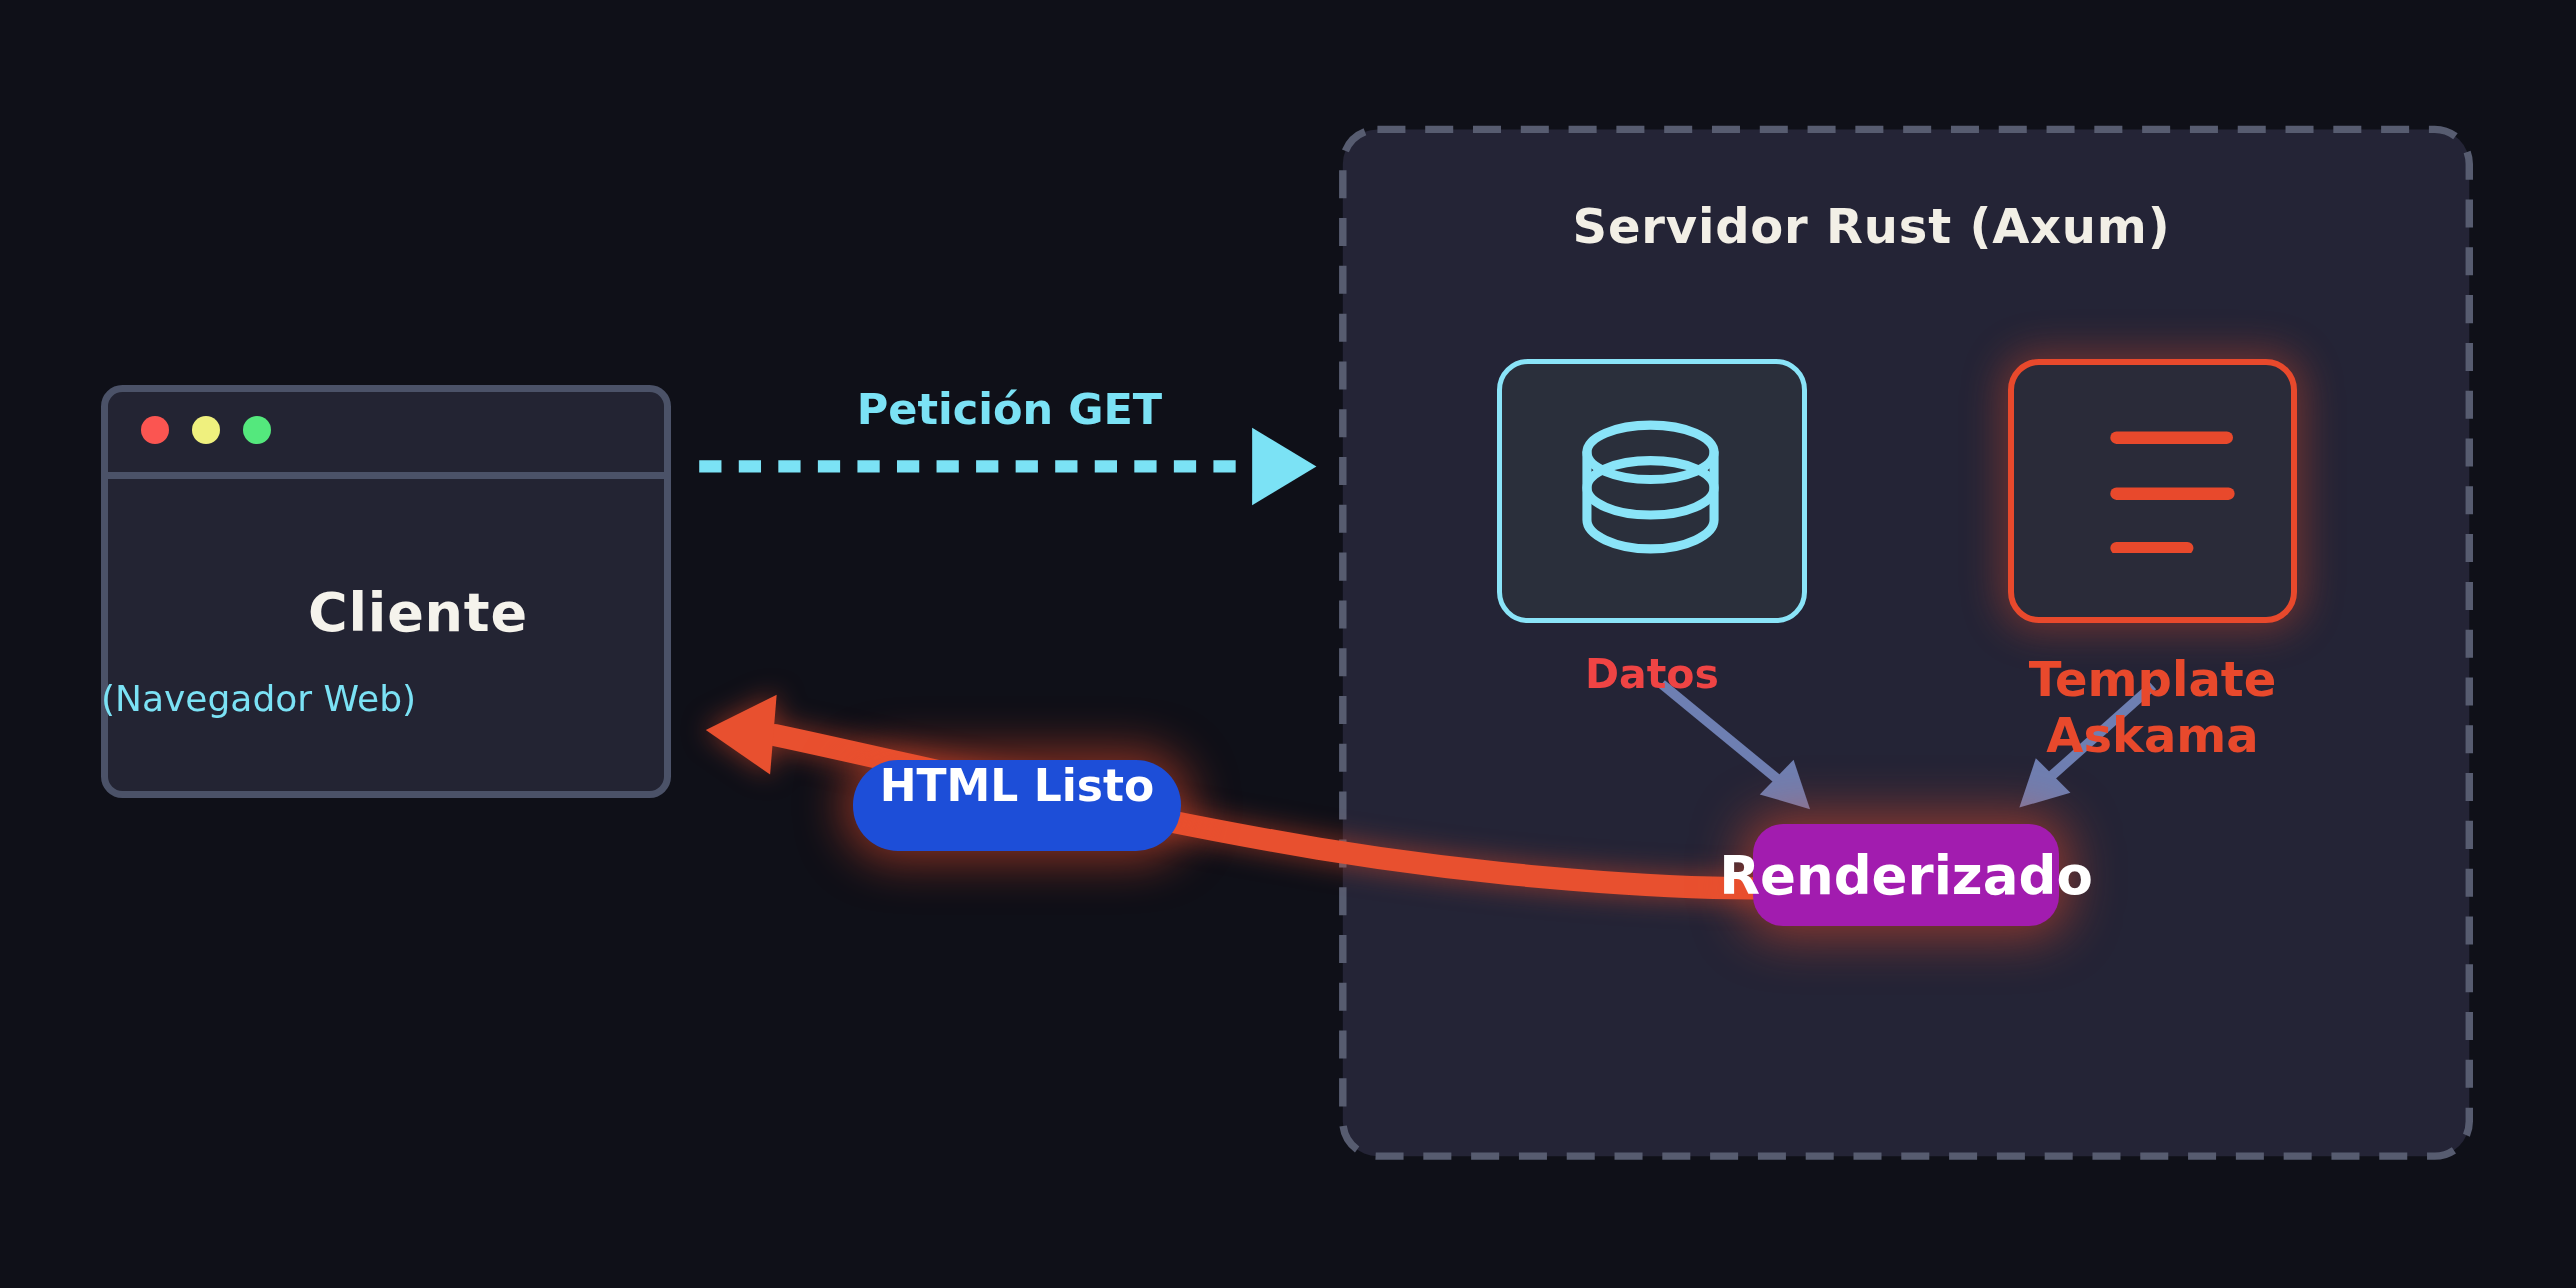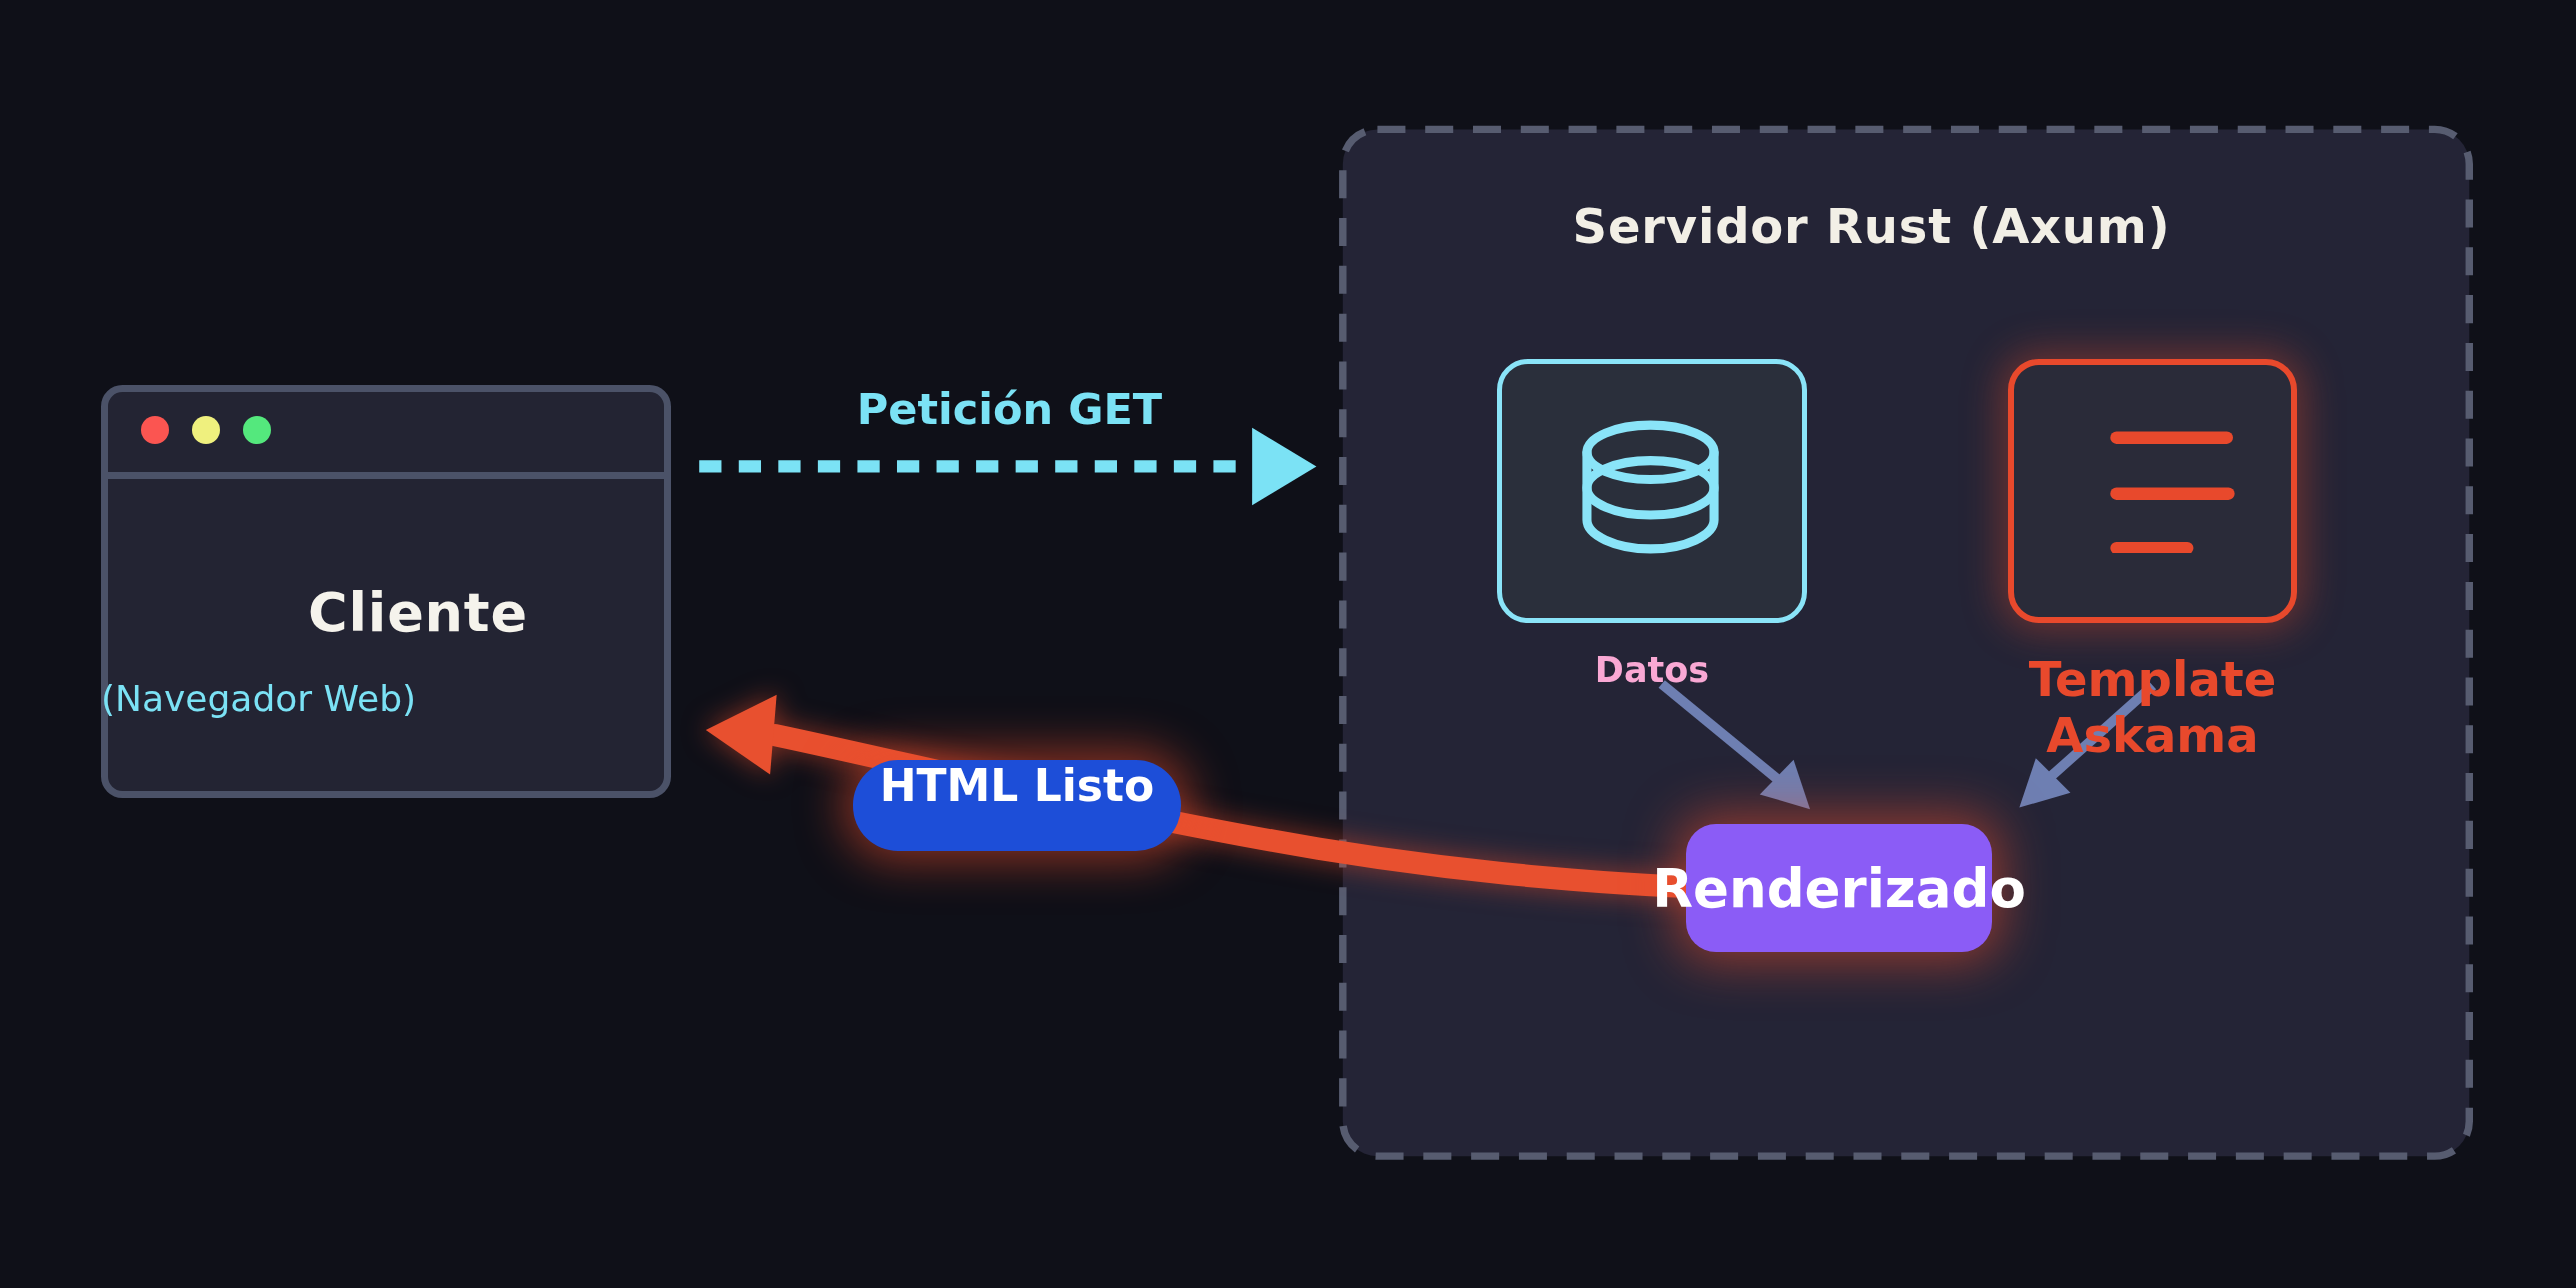--- a/index.html
+++ b/index.html
@@ -39,21 +39,21 @@
   .request-label{
     left:762px;top:384px;width:495px;text-align:center;
     font-size:43px;font-weight:bold;color:#7be2f5;
   }
   .server-title{
     left:1305px;top:198px;width:1133px;text-align:center;
     font-size:48px;font-weight:bold;color:#f2efe6;letter-spacing:0.8px;
   }
   .datos-label{
     left:1497px;top:650px;width:310px;text-align:center;
-    font-size:35px;font-weight:bold;color:#f9a8d4;
+    font-size:41px;font-weight:bold;color:#ef4444;
   }
   .template-label{
     left:1926px;top:651px;width:453px;text-align:center;
     font-size:48px;font-weight:bold;color:#e8492c;
   }
 
   
   .datos-box{
     left:1497px;top:359px;width:310px;height:264px;
     background:#2a2f3b;
@@ -61,22 +61,22 @@
     box-sizing:border-box;
   }
   .template-box{
     left:2008px;top:359px;width:289px;height:264px;
     background:#2a2b39;
     border:6.6px solid #e8492c;border-radius:31px;
     box-sizing:border-box;
     box-shadow:0 0 38px 6.6px rgba(233,77,43,0.38);
   }
   .render-box{
-    left:1686px;top:824px;width:306px;height:128px;
-    background:#8b5cf6;border-radius:30px;
+    left:1753px;top:824px;width:306px;height:102px;
+    background:#a21caf;border-radius:30px;
     box-shadow:0 0 49px 10px rgba(233,77,43,0.55);
     display:flex;align-items:center;justify-content:center;
   }
   .render-box span{
     font-size:53px;font-weight:bold;color:#ffffff;white-space:nowrap;
   }
   .response-pill{
     left:853px;top:760px;width:328px;height:91px;
     background:#1d4ed8;border-radius:45px;
     box-shadow:0 0 45px 10px rgba(233,77,43,0.55);

